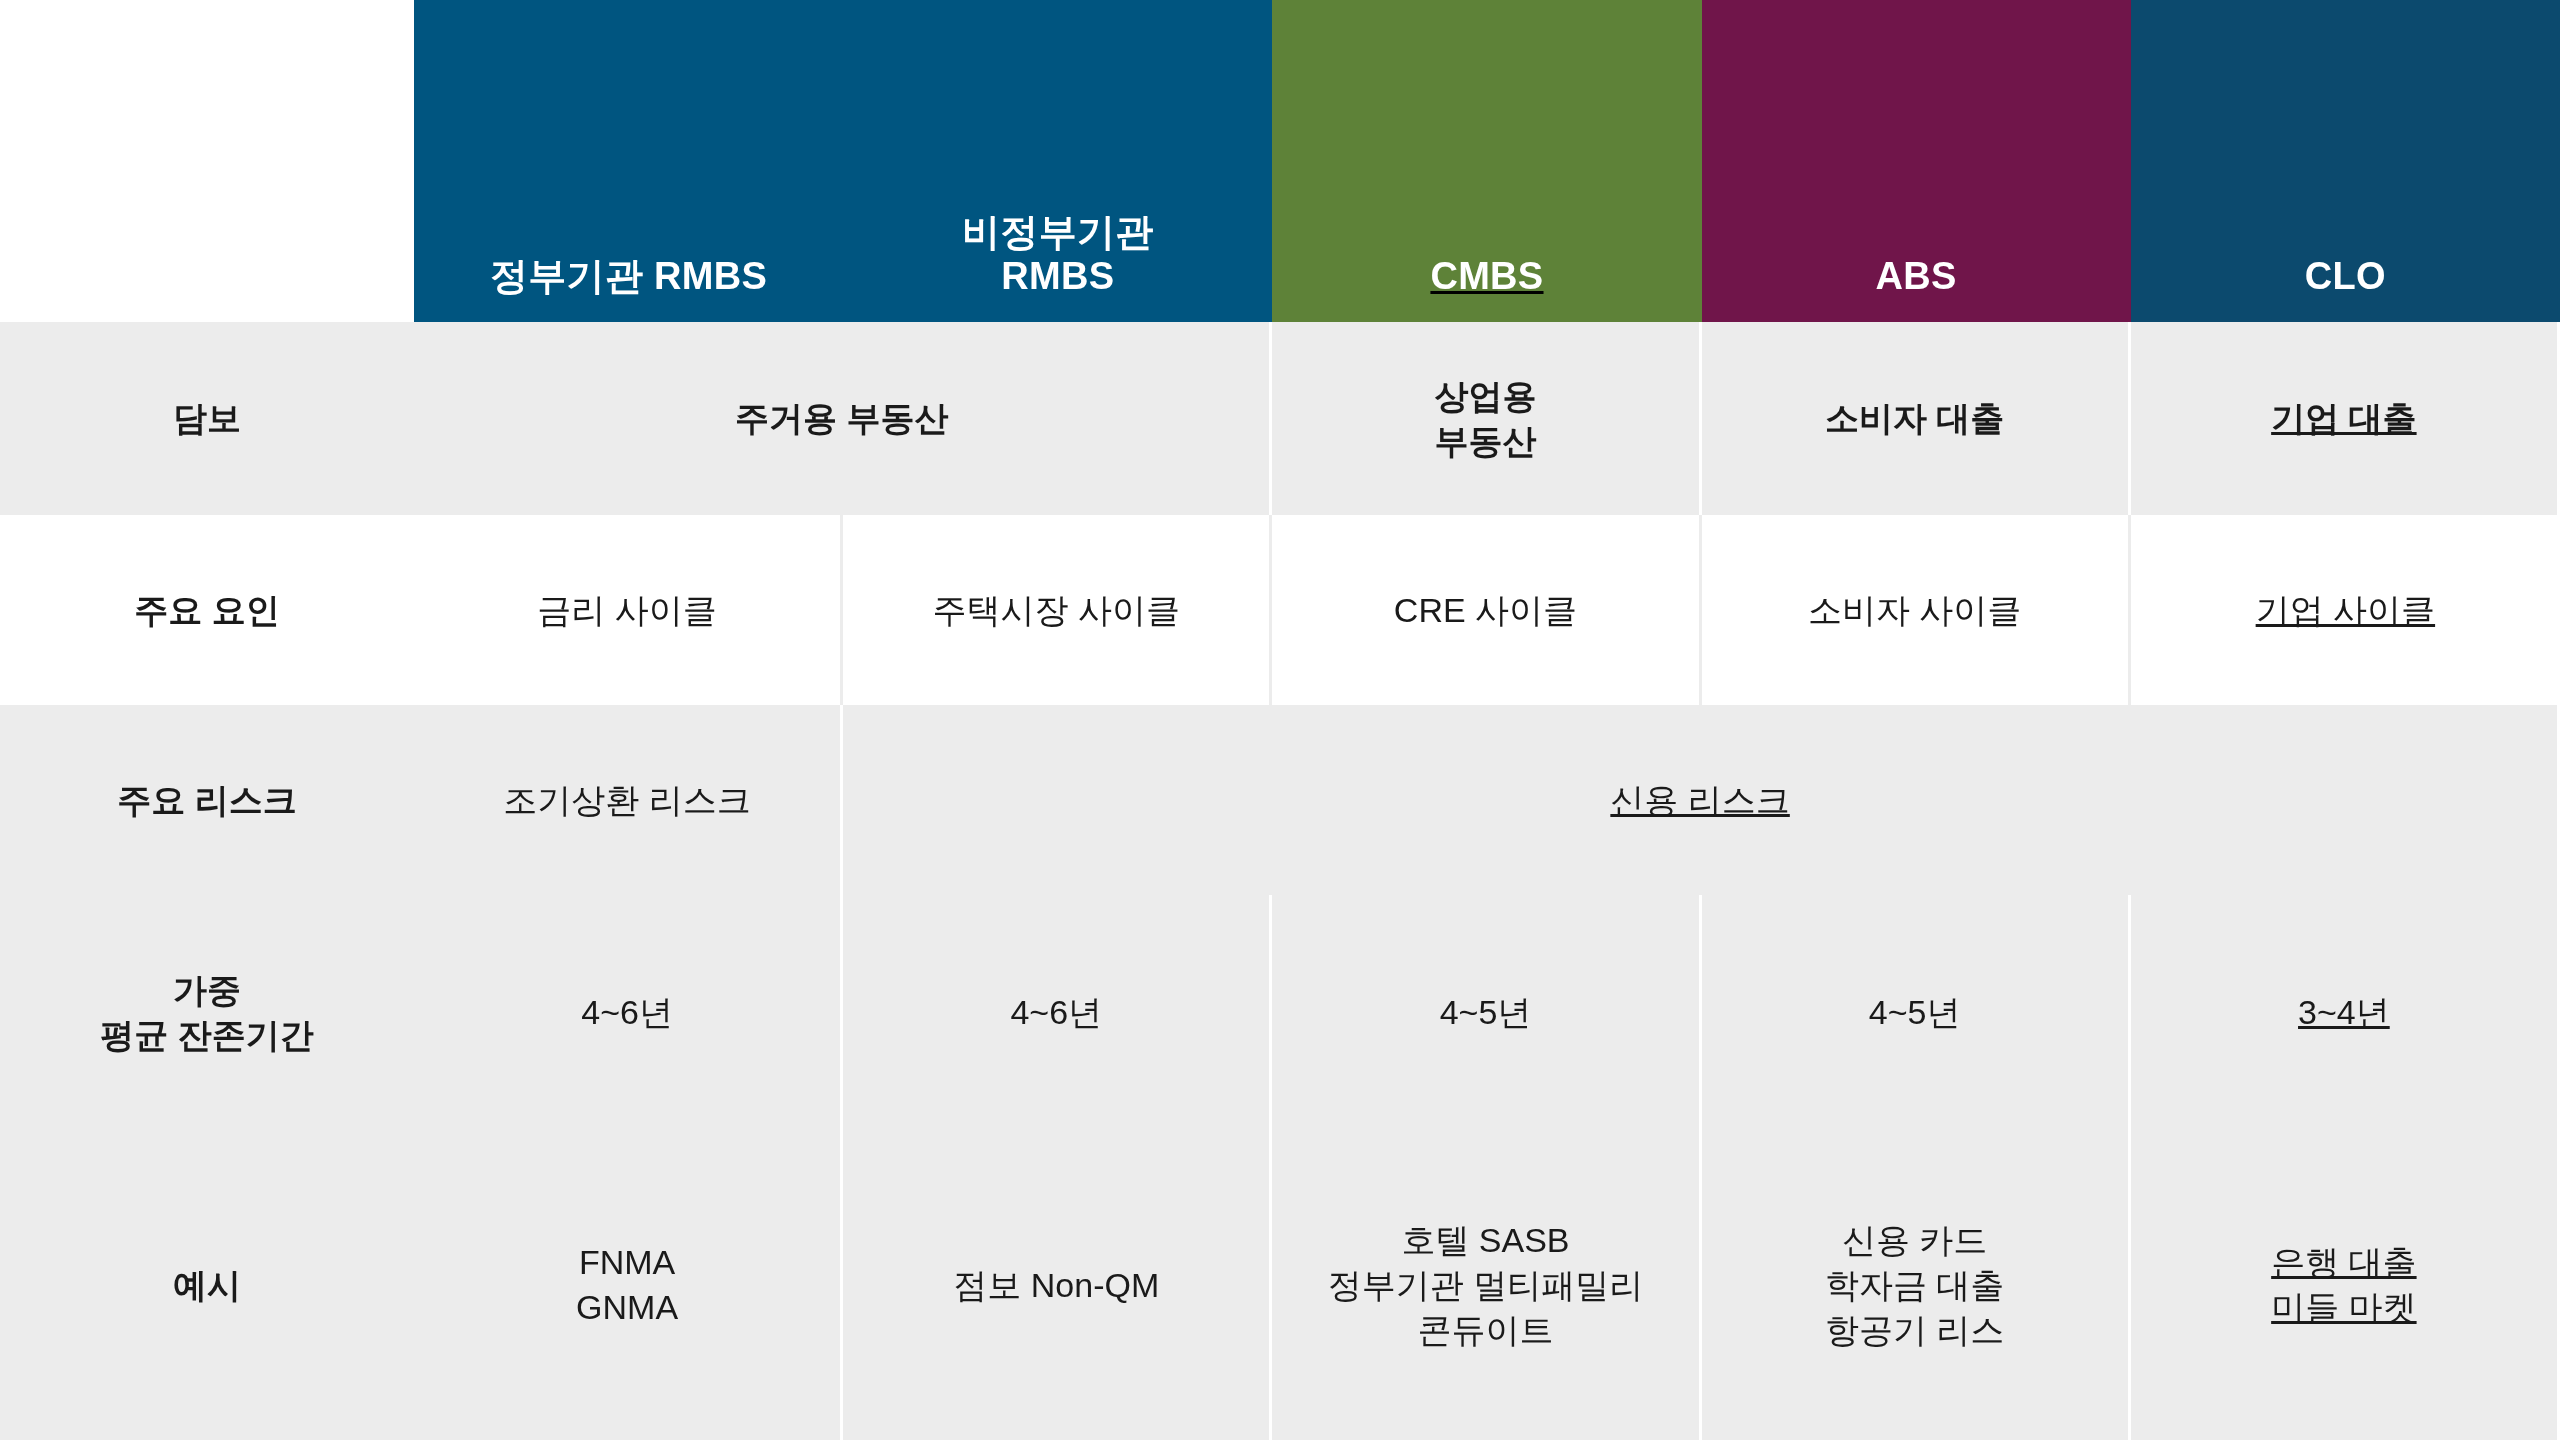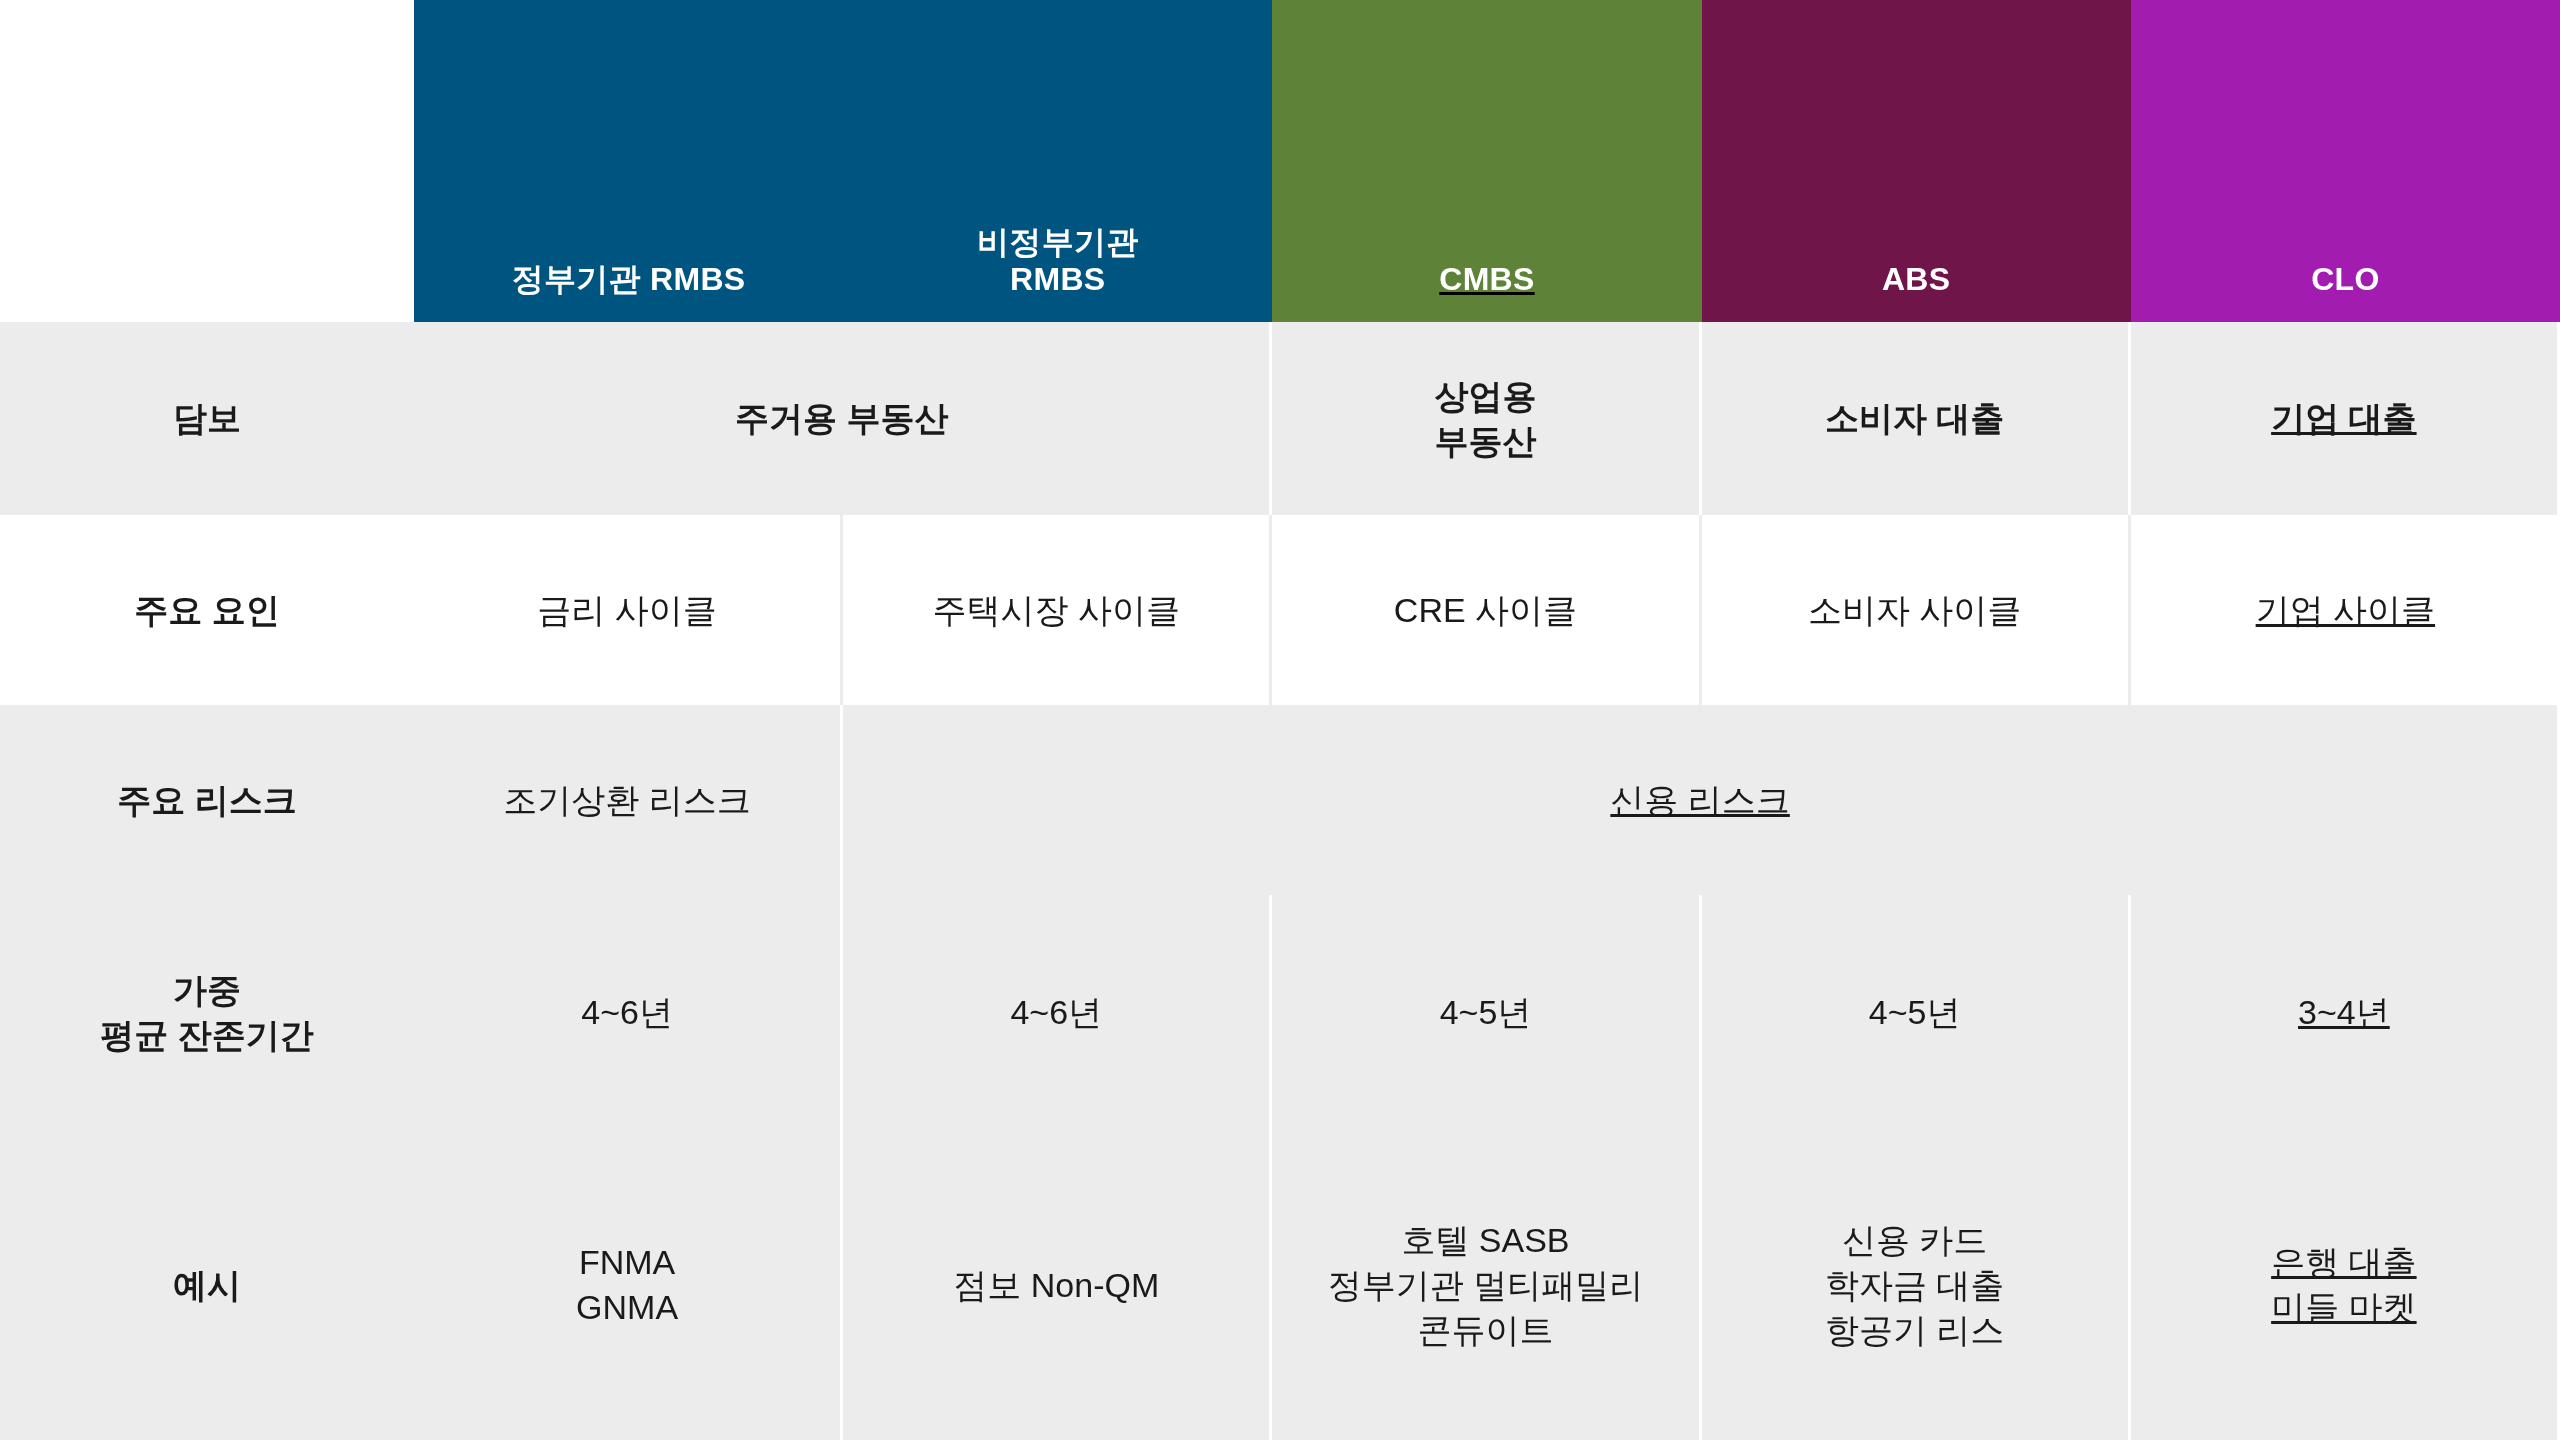--- a/index.html
+++ b/index.html
@@ -29,25 +29,25 @@
   tr.hdr td{
     vertical-align:bottom;
     text-align:center;
     padding:0 10px 24px 10px;
     box-sizing:border-box;
   }
   td.h-empty{background:#ffffff;}
   td.h-blue  {background:#005580;}
   td.h-green {background:#5e8238;text-decoration:underline;}
   td.h-maroon{background:#70154a;margin-top:47px;}
-  td.h-cyan  {background:#a21caf;}
+  td.h-cyan  {background:#0c4a6e;}
   .hdr-text{
     color:#ffffff;
     font-weight:bold;
-    font-size:32px;
+    font-size:38px;
     line-height:1.16;
     letter-spacing:0.3px;
     white-space:pre-line;
     display:block;
   }
 
   
   tr.body-row td{
     vertical-align:middle;
     text-align:center;

